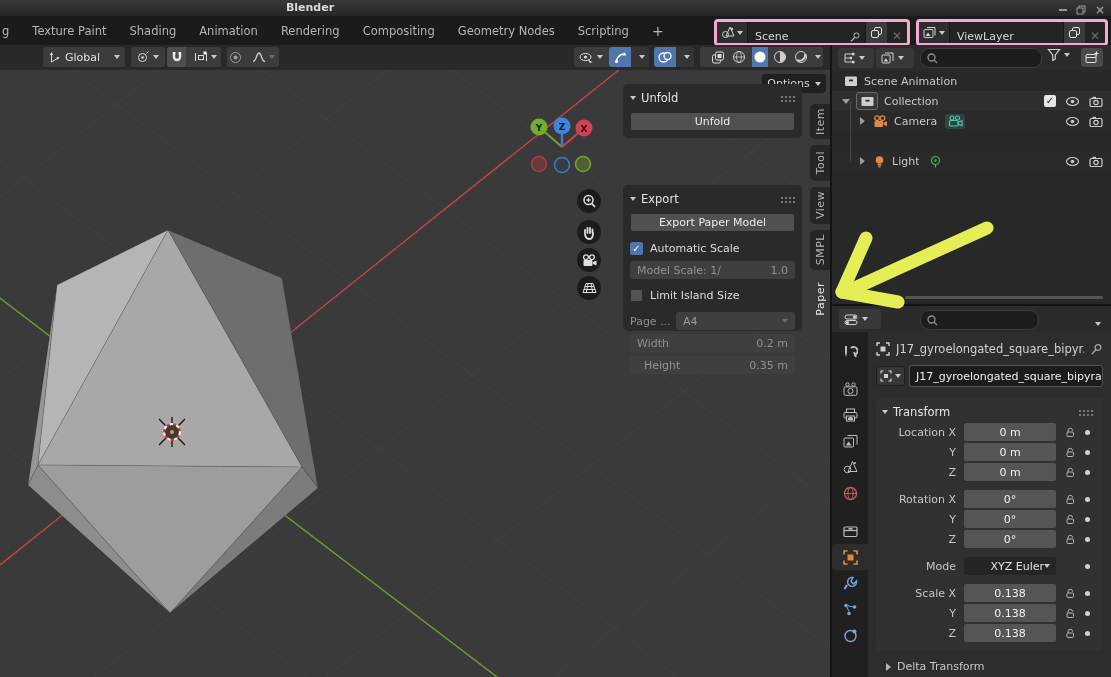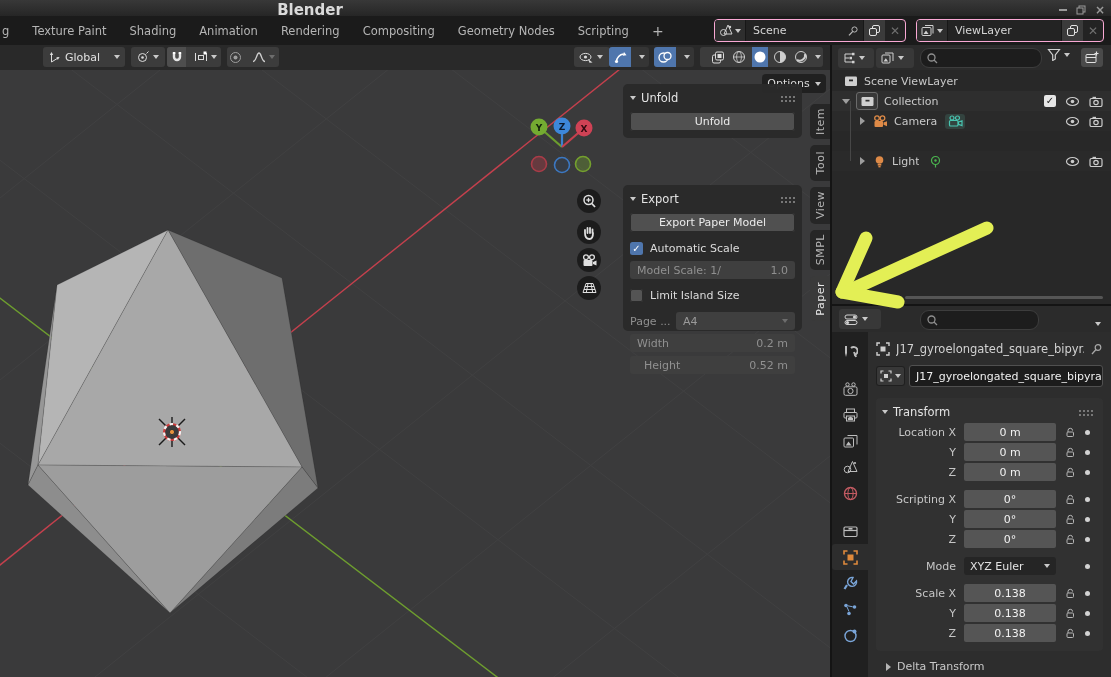--- a/index.html
+++ b/index.html
@@ -6,29 +6,29 @@
   #app{position:relative;width:1111px;height:677px;overflow:hidden;
        font-family:"DejaVu Sans","Liberation Sans",sans-serif;font-size:11px;color:#c8c8c8;
        background:#161616;}
   .abs{position:absolute;}
   .flex{display:flex;align-items:center;}
   svg{display:block;}
 
   
   .titlebar{left:0;top:0;width:1111px;height:16px;background:linear-gradient(#383838,#262626);}
   .title{position:absolute;left:255px;top:1px;width:110px;text-align:center;font-weight:bold;
-         font-size:15px;color:#dadada;}
+         font-size:11px;color:#dadada;}
   .winbtns{position:absolute;right:6px;top:3px;display:flex;gap:9px;align-items:center;color:#9a9a9a;}
 
   
   .topbar{left:0;top:16px;width:1111px;height:29px;background:#1b1b1b;}
   .tabs{position:absolute;left:2px;top:0;height:29px;display:flex;align-items:center;gap:23px;color:#b5b5b5;font-size:11.5px;white-space:nowrap;}
   .tabs .tab{cursor:default;}
   .plustab{color:#b5b5b5;font-size:14px;}
-  .idwidget{position:absolute;top:3px;height:21px;background:#232323;border:1px solid #f9a8d4;border-radius:4px;display:flex;align-items:center;overflow:hidden;}
+  .idwidget{position:absolute;top:3px;height:21px;background:#232323;border:3px solid #f9a8d4;border-radius:4px;display:flex;align-items:flex-end;overflow:hidden;}
   .idwidget .iconbtn{height:100%;background:#2e2e2e;display:flex;align-items:center;gap:2px;padding:0 4px;border-right:1px solid #171717;}
   .idwidget .idlabel{padding:0 7px;color:#d5d5d5;flex:1;}
   .idwidget .smallbtn{height:100%;display:flex;align-items:center;padding:0 4px;background:#3b3b3b;border-left:1px solid #171717;}
   .idwidget .xbtn{padding:0 5px;color:#6f6f6f;font-size:12px;}
 
   
   .vpheader{left:0;top:45px;width:830px;height:25px;background:#292929;padding-left:9px;}
   .vbtn{position:absolute;top:2px;height:20px;background:#3c3c3c;border-radius:3px;display:flex;align-items:center;gap:4px;padding:0 5px;color:#e0e0e0;}
   .chev{width:0;height:0;border-left:3.5px solid transparent;border-right:3.5px solid transparent;border-top:4px solid #c9c9c9;display:inline-block;}
   .chev.dim{border-top-color:#6d6d6d;}
@@ -81,21 +81,21 @@
   .pcontent{position:absolute;left:36px;top:26px;width:243px;height:345px;box-sizing:border-box;padding:6px 8px 0 8px;}
   .crumb{display:flex;align-items:center;gap:6px;height:22px;color:#d2d2d2;font-size:11.5px;}
   .namerow{display:flex;align-items:center;gap:4px;margin-top:4px;height:24px;}
   .namebtn{height:20px;background:#383838;border-radius:3px;display:flex;align-items:center;gap:3px;padding:0 4px;box-shadow:0 0 0 1px #1f1f1f inset;}
   .nameinput{flex:1;height:20px;background:#1c1c1c;border:1px solid #505050;border-radius:3px;display:flex;align-items:center;padding:0 6px;color:#efefef;white-space:nowrap;overflow:hidden;font-size:11px;}
   .tpanel{margin-top:10px;background:#313131;border-radius:4px;padding:4px 6px 8px 0;}
   .tphead{display:flex;align-items:center;gap:5px;height:20px;padding-left:6px;color:#e3e3e3;font-size:11.5px;}
   .trow{display:flex;align-items:center;height:20px;}
   .tlabel{width:80px;text-align:right;color:#c6c6c6;padding-right:8px;flex:0 0 auto;}
   .tfield{width:92px;height:18px;background:#555555;border-radius:2px;color:#f2f2f2;display:flex;align-items:center;justify-content:center;flex:0 0 auto;}
-  .tdrop{width:92px;height:18px;background:#252525;border-radius:3px;color:#e2e2e2;display:flex;align-items:center;padding:0 6px;box-sizing:border-box;flex:0 0 auto;justify-content:space-between;}
+  .tdrop{width:92px;height:18px;background:#252525;border-radius:3px;color:#e2e2e2;display:flex;align-items:center;padding:0 6px;box-sizing:border-box;flex:0 0 auto;justify-content:flex-end;}
   .lockslot{width:18px;display:flex;justify-content:center;margin-left:5px;}
   .animdot{width:5px;height:5px;border-radius:50%;background:#d2d2d2;margin-left:6px;}
   .grp{margin-top:7px;}
   .deltarow{display:flex;align-items:center;gap:6px;margin-top:9px;padding-left:10px;color:#c9c9c9;}
 
   .seam{background:#141414;}
 </style>
 </head>
 <body>
 
@@ -416,21 +416,21 @@
         <span>A4</span>
         <span class="chev dim" style="margin-left:auto;"></span>
       </span>
     </div>
     <div class="dfield" style="">
       <span>Width</span>
       <span>0.2 m</span>
     </div>
     <div class="dfield" style="padding-left:14px;">
       <span>Height</span>
-      <span>0.52 m</span>
+      <span>0.35 m</span>
     </div>
   </div>
 
   <div class="abs vtabs">
     <div class="vtab" style="height:35px;">
         <span>Item</span>
       </div>
     <div class="vtab" style="height:36px;">
         <span>Tool</span>
       </div>
@@ -488,21 +488,21 @@
           </svg>
       </div>
     </div>
 
     <div class="orow" style="top:26px;background:#282828;">
       <span style="width:12px;"></span>
       <svg width="14" height="12">
           <rect x="1" y="1.5" width="12" height="9.5" rx="1.2" fill="#cfcfcf"></rect>
           <rect x="5" y="4.5" width="4" height="1.8" fill="#282828"></rect>
         </svg>
-      <span class="rlabel">Scene ViewLayer</span>
+      <span class="rlabel">Scene Animation</span>
     </div>
 
     <div class="orow" style="top:46px;background:#2e2e2e;">
       <span style="width:10px;"></span>
         <span class="disc open"></span>
       <span style="margin-left:6px;width:20px;height:16px;border:1px solid #6b6b6b;border-radius:3px;background:#383838;display:flex;align-items:center;justify-content:center;">
         <svg width="13" height="11">
             <rect x="0.5" y="1" width="12" height="9" rx="1.2" fill="#cfcfcf"></rect>
             <rect x="4.5" y="3.8" width="4" height="1.7" fill="#2e2e2e"></rect>
           </svg>
@@ -749,21 +749,21 @@
             <span class="lockslot">
               <svg width="11" height="11">
                 <path d="M3,5 V3.6 a2.3,2.3 0 0 1 4.6,0" fill="none" stroke="#b5b5b5"></path>
                 <rect x="2" y="5" width="6.5" height="4.5" rx="1" fill="none" stroke="#b5b5b5"></rect>
               </svg>
             </span>
             <span class="animdot"></span>
           </div>
 
         <div class="trow grp">
-            <span class="tlabel">Scripting X</span>
+            <span class="tlabel">Rotation X</span>
             <span class="tfield">0°</span>
             <span class="lockslot">
               <svg width="11" height="11">
                 <path d="M3,5 V3.6 a2.3,2.3 0 0 1 4.6,0" fill="none" stroke="#b5b5b5"></path>
                 <rect x="2" y="5" width="6.5" height="4.5" rx="1" fill="none" stroke="#b5b5b5"></rect>
               </svg>
             </span>
             <span class="animdot"></span>
           </div>
         <div class="trow">

